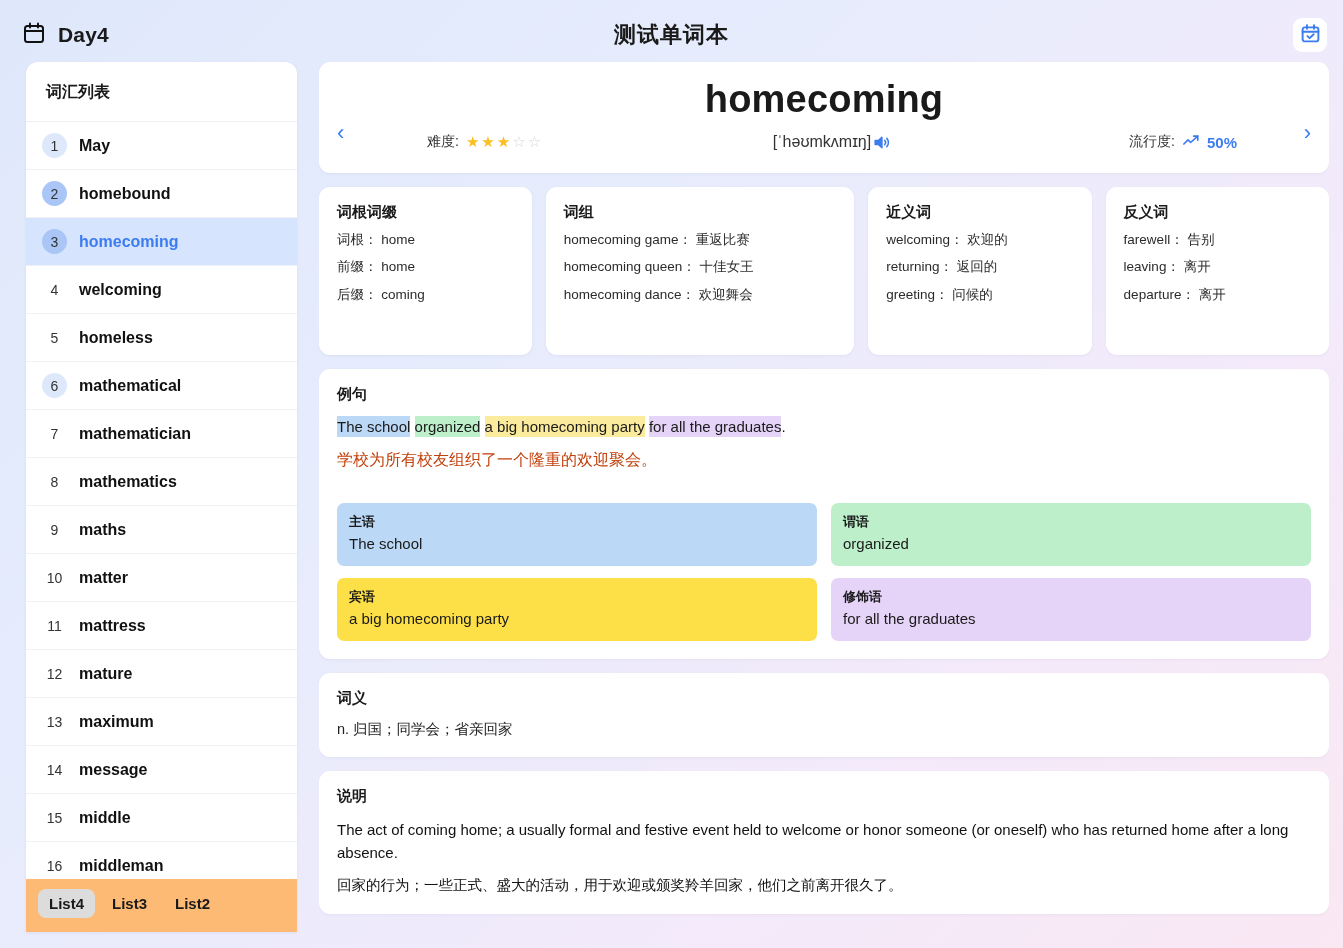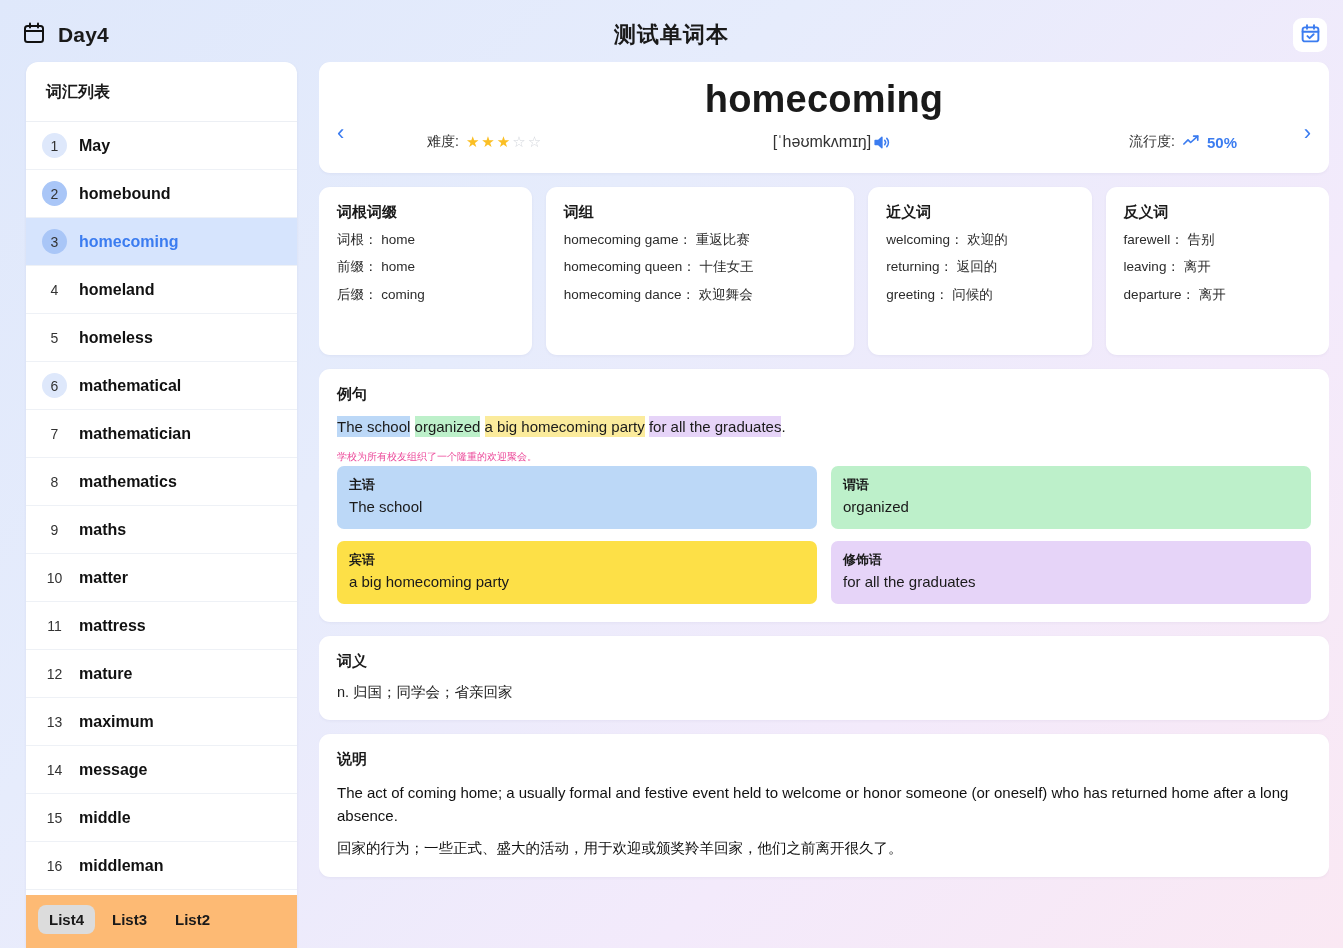--- a/index.html
+++ b/index.html
@@ -27,21 +27,21 @@
   }
   .header-right { margin-left: auto; z-index: 2; }
   .icon-btn {
     width: 34px; height: 34px; border-radius: 9px;
     background: #ffffff;
     display: flex; align-items: center; justify-content: center;
     cursor: pointer;
   }
 
   
-  .layout { display: flex; height: 886px; padding: 0 14px 0 26px; gap: 22px; }
+  .layout { display: flex; height: 886px; padding: 0 14px 16px 26px; gap: 22px; }
 
   
   .sidebar {
     width: 271px; flex: 0 0 271px;
     background: #ffffff;
     border-radius: 12px 12px 0 0;
     display: flex; flex-direction: column;
     overflow: hidden;
     box-shadow: 0 1px 3px rgba(60,70,120,.07);
   }
@@ -121,21 +121,21 @@
   .info-grid { display: grid; grid-template-columns: 1fr 1.45fr 1.05fr 1.05fr; gap: 14px; }
   .info-card { padding: 16px 18px 22px; min-height: 168px; }
   .info-title { font-size: 15px; font-weight: 700; margin-bottom: 11px; }
   .info-line { font-size: 13.5px; color: #2b2b2b; line-height: 1.1; margin-bottom: 13px; }
 
   
   .sec { padding: 16px 18px 18px; }
   .sec-title { font-size: 15px; font-weight: 700; margin-bottom: 12px; }
   .sentence { font-size: 15px; line-height: 1.5; margin-bottom: 12px; }
   .sentence span { padding: 2px 0; }
-  .sentence-cn { font-size: 10px; color: #ec4899; margin-bottom: 2px; }
+  .sentence-cn { font-size: 16px; color: #c2410c; margin-bottom: 32px; }
   .grammar-grid { display: grid; grid-template-columns: 1fr 1fr; gap: 12px 14px; }
   .grammar-box { border-radius: 7px; padding: 10px 12px 14px; }
   .grammar-label { font-size: 13px; font-weight: 700; margin-bottom: 4px; }
   .grammar-value { font-size: 15px; color: #1a1a1a; }
 
   .meaning-text { font-size: 14.5px; color: #222; }
   .desc-en { font-size: 15px; line-height: 1.55; color: #111; margin-bottom: 10px; }
   .desc-cn { font-size: 14.5px; line-height: 1.5; color: #111; }
 </style>
 </head>
@@ -181,21 +181,21 @@
         <div class="word-item">
           <span class="word-num badge-dark">2</span>
           <span class="word-text">homebound</span>
         </div>
         <div class="word-item active">
           <span class="word-num badge-dark">3</span>
           <span class="word-text">homecoming</span>
         </div>
         <div class="word-item">
           <span class="word-num">4</span>
-          <span class="word-text">homeland</span>
+          <span class="word-text">welcoming</span>
         </div>
         <div class="word-item">
           <span class="word-num">5</span>
           <span class="word-text">homeless</span>
         </div>
         <div class="word-item">
           <span class="word-num badge-light">6</span>
           <span class="word-text">mathematical</span>
         </div>
         <div class="word-item">

